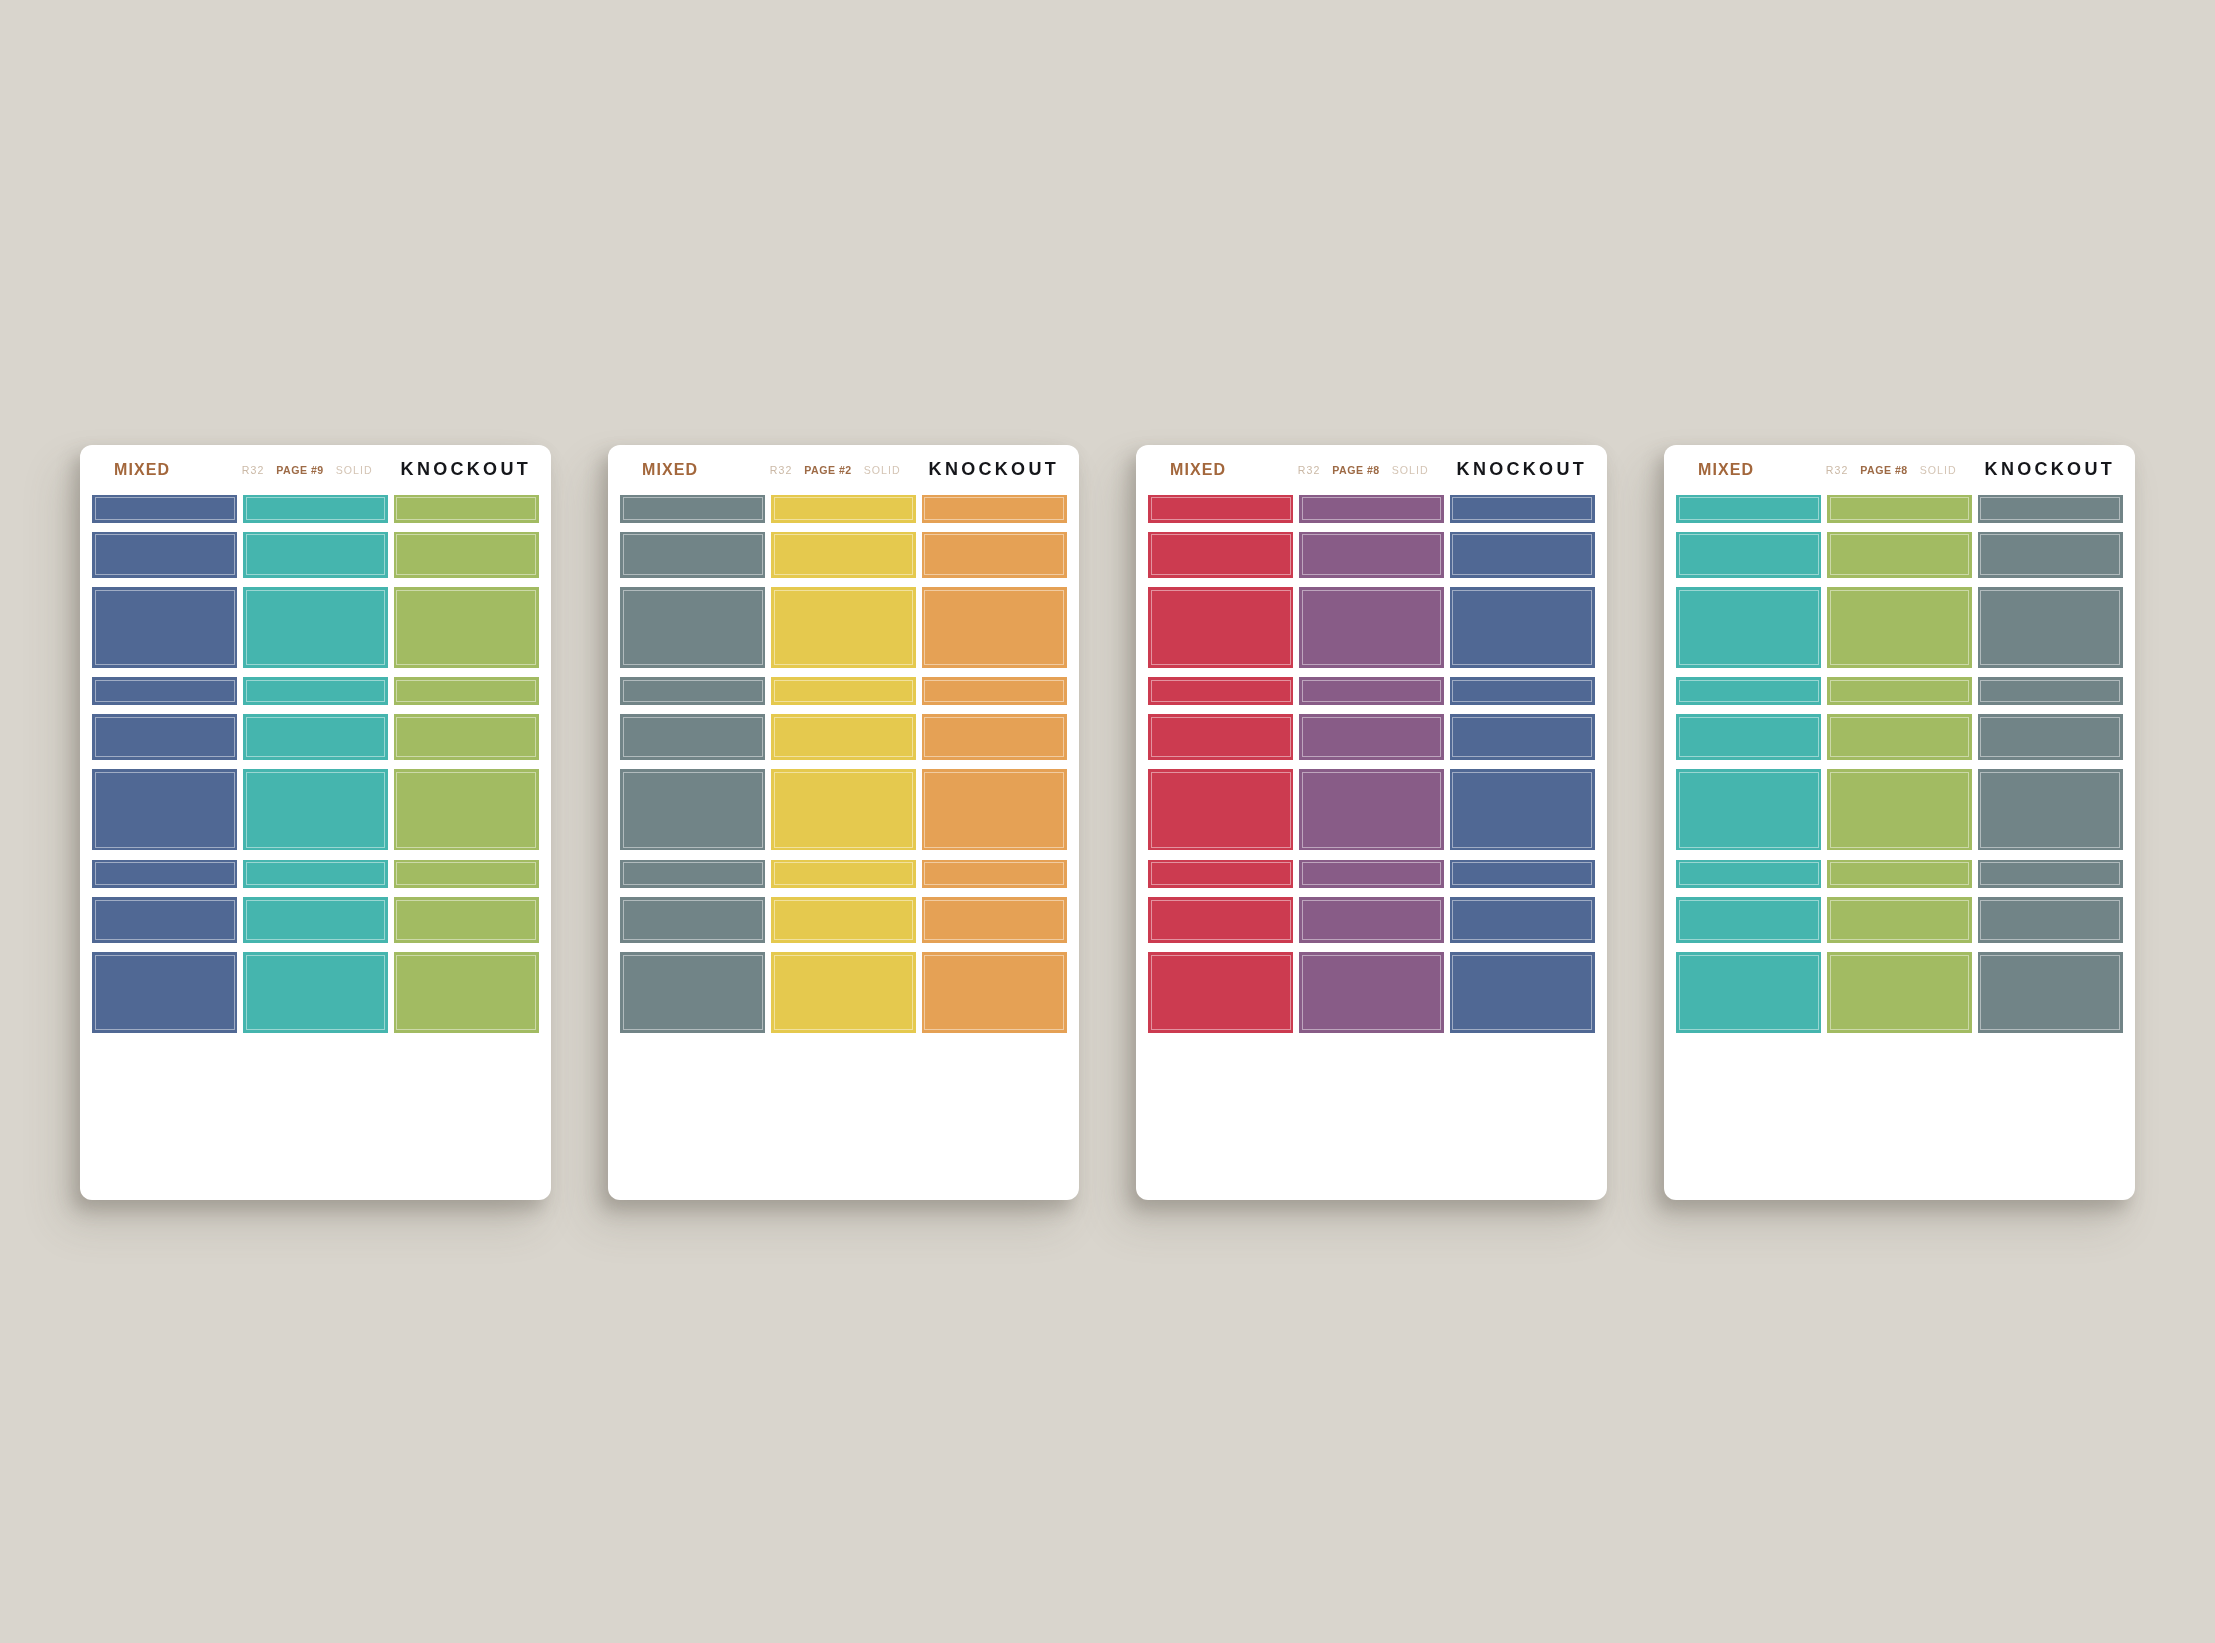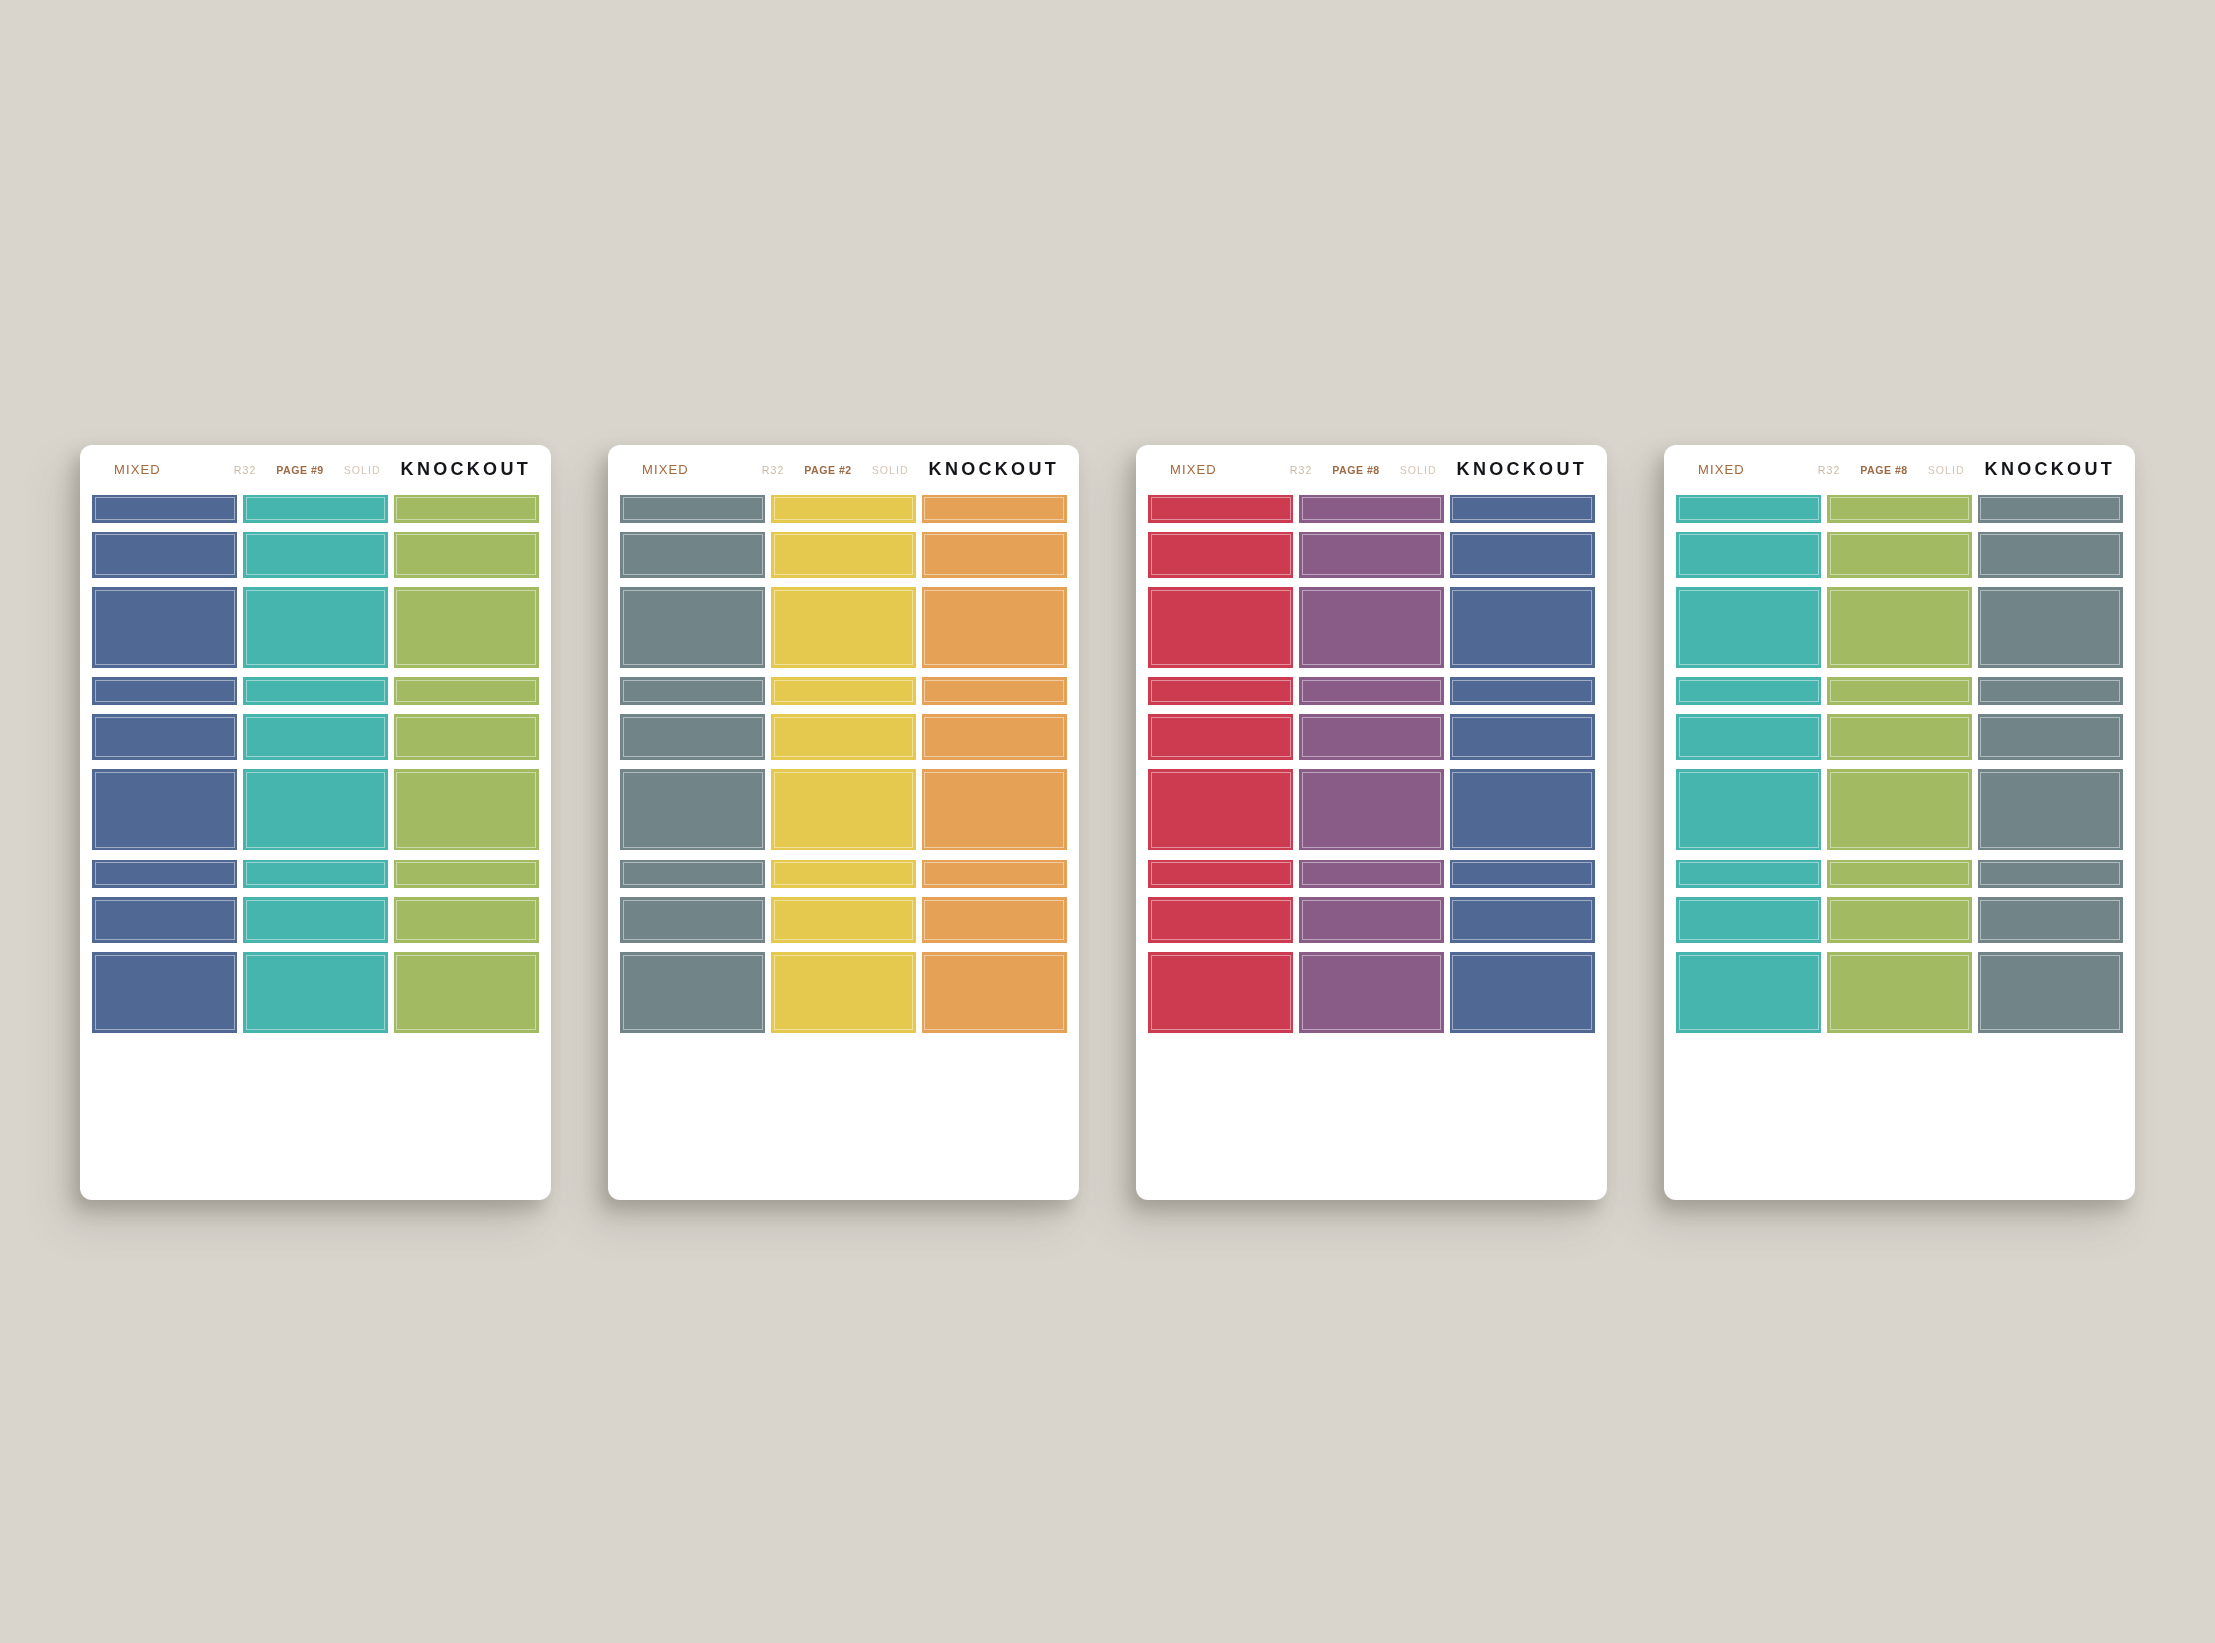--- a/index.html
+++ b/index.html
@@ -46,36 +46,36 @@
   .card-header {
     height: 50px;
     min-height: 50px;
     display: flex;
     align-items: center;
     padding: 0 20px 0 20px;
     position: relative;
   }
 
   .hdr-mixed {
-    font-size: 13px;
-    font-weight: normal;
+    font-size: 16px;
+    font-weight: bold;
     letter-spacing: 1.1px;
     color: #a3673c;
     white-space: nowrap;
     padding-left: 14px;
   }
 
   .hdr-meta {
     position: absolute;
     left: 50%;
     transform: translateX(-50%);
     margin-left: -8.3px;
     display: flex;
     align-items: baseline;
-    gap: 20px;
+    gap: 12px;
     white-space: nowrap;
   }
 
   .hdr-code {
     font-size: 10.6px;
     letter-spacing: 1px;
     color: #cbb9a6;
     font-weight: normal;
   }
 

